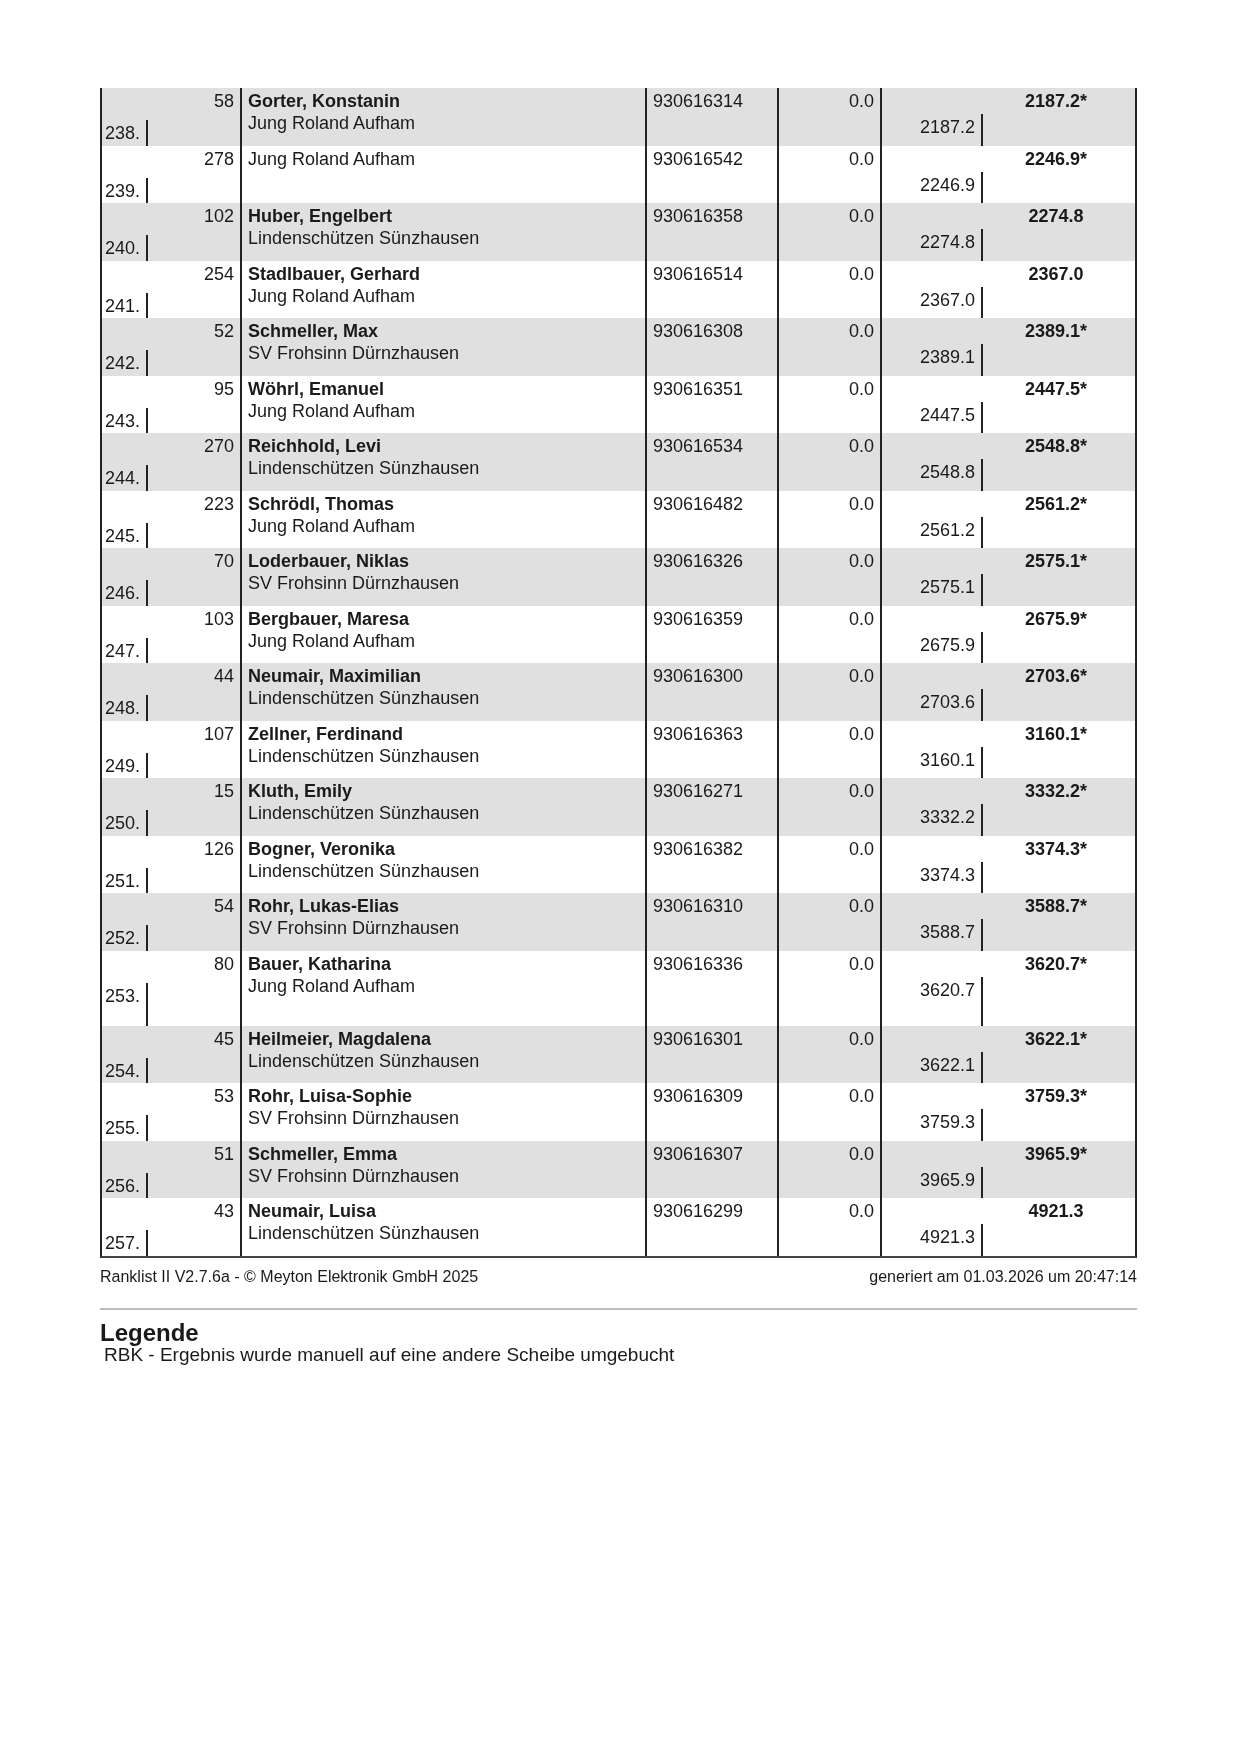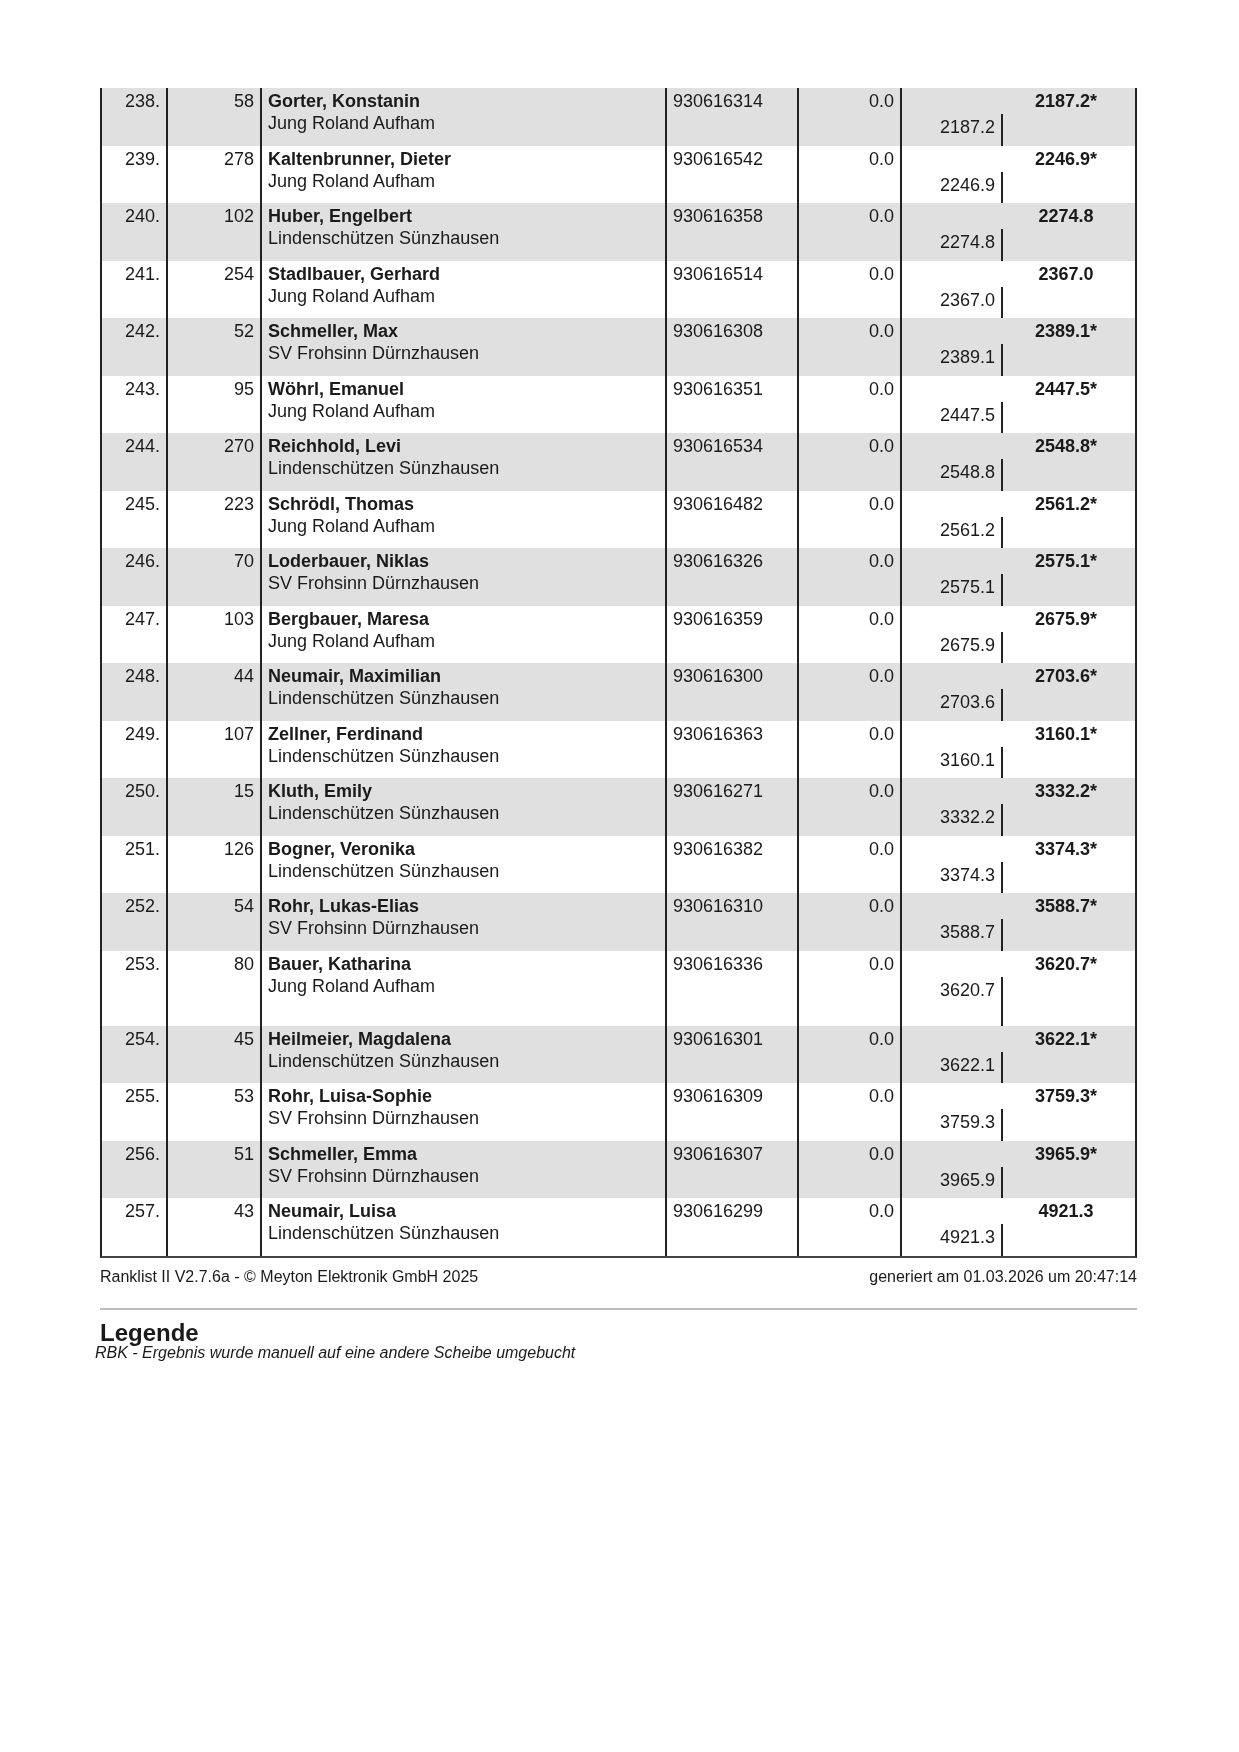--- a/index.html
+++ b/index.html
@@ -9,34 +9,34 @@
     }
     .table {
       position: absolute; left: 100px; top: 88px; width: 1037px;
       border-left: 2px solid #222; border-right: 2px solid #222; border-bottom: 2px solid #444;
       box-sizing: border-box;
     }
     .row { display: flex; height: 57.5px; box-sizing: border-box; }
     .row.tall { height: 75px; }
     .row.shade { background: #e0e0e0; }
     .cell { box-sizing: border-box; padding-top: 2px; font-size: 18px; line-height: 22px; }
-    .c-rank { width: 66px; text-align: right; padding-right: 6px; border-right: 2px solid #222; }
+    .c-rank { width: 46px; text-align: right; padding-right: 6px; border-right: 2px solid #222; margin-top: 32px; }
     .c-start { width: 94px; text-align: right; padding-right: 6px; border-right: 2px solid #222; }
     .c-name { width: 405px; padding-left: 6px; border-right: 2px solid #222; }
     .c-id { width: 132px; padding-left: 6px; border-right: 2px solid #222; }
     .c-v1 { width: 103px; text-align: right; padding-right: 6px; border-right: 2px solid #222; }
     .c-v2 { width: 101px; text-align: right; padding-right: 6px; border-right: 2px solid #222; margin-top: 26px; }
     .c-total { flex: 1; text-align: center; padding-right: 6px; font-weight: bold; }
     .name { font-weight: bold; display: block; }
     .club { display: block; }
     .footer-left { position: absolute; left: 100px; top: 1268px; font-size: 16px; }
     .footer-right { position: absolute; right: 102px; top: 1268px; font-size: 16px; }
     .sep { position: absolute; left: 100px; top: 1308px; width: 1037px; height: 0; border-top: 2px solid #bdbdbd; }
     .legend-title { position: absolute; left: 100px; top: 1319px; font-size: 24px; font-weight: bold; }
-    .legend-text { position: absolute; left: 95px; top: 1344px; font-size: 16px; font-style: italic; }
+    .legend-text { position: absolute; left: 104px; top: 1344px; font-size: 19px; }
   </style>
 </head>
 <body>
 
 <div class="table" id="results-table">
     <div class="row shade">
       <div class="cell c-rank">238.</div>
       <div class="cell c-start">58</div>
       <div class="cell c-name">
         <span class="name">Gorter, Konstanin</span>
@@ -44,21 +44,20 @@
       </div>
       <div class="cell c-id">930616314</div>
       <div class="cell c-v1">0.0</div>
       <div class="cell c-v2">2187.2</div>
       <div class="cell c-total">2187.2*</div>
     </div>
     <div class="row">
       <div class="cell c-rank">239.</div>
       <div class="cell c-start">278</div>
       <div class="cell c-name">
-        <span class="name">Kaltenbrunner, Dieter</span>
         <span class="club">Jung Roland Aufham</span>
       </div>
       <div class="cell c-id">930616542</div>
       <div class="cell c-v1">0.0</div>
       <div class="cell c-v2">2246.9</div>
       <div class="cell c-total">2246.9*</div>
     </div>
     <div class="row shade">
       <div class="cell c-rank">240.</div>
       <div class="cell c-start">102</div>

